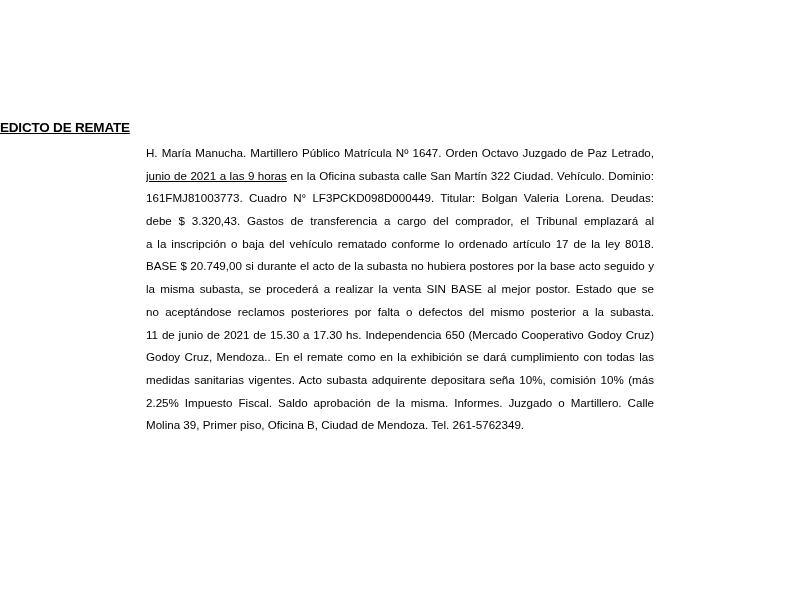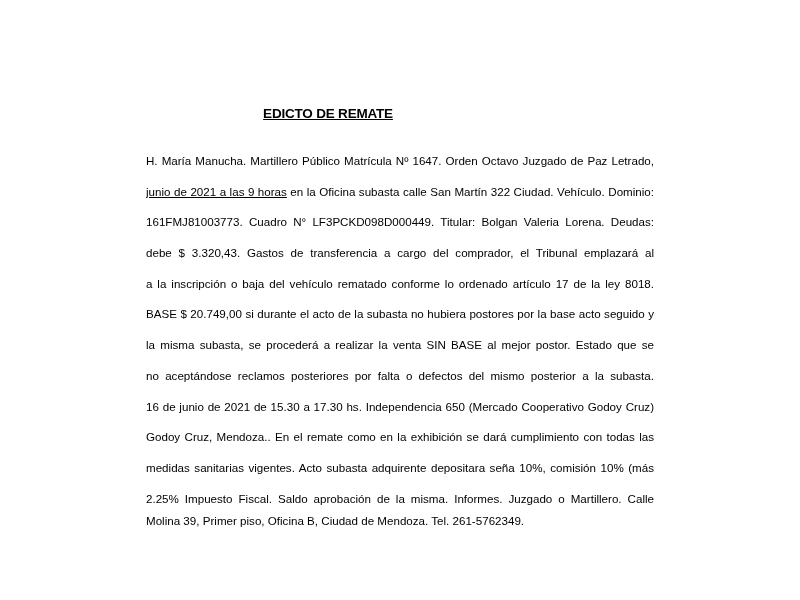--- a/index.html
+++ b/index.html
@@ -1,39 +1,39 @@
 <!DOCTYPE html>
 <html><head>
 <meta charset="utf-8">
 <style>
   html, body { margin: 0; padding: 0; background: #ffffff; }
   body { width: 800px; height: 600px; position: relative; overflow: hidden;
          font-family: "Liberation Sans", sans-serif; color: #000; }
   .page { position: absolute; left: 0; top: 0; width: 800px; height: 600px; background: #fff; }
-  .title { position: absolute; left: 0; top: 106px; width: 656px; text-align: center;
+  .title { position: absolute; left: 0; top: 120px; width: 656px; text-align: left;
            font-size: 13.5px; font-weight: bold; text-decoration: underline; letter-spacing: -0.2px; }
   .body-text { position: absolute; left: 146px; top: 142px; width: 508px;
                font-size: 11.6px; line-height: 22.7px; }
   .line { display: block; white-space: nowrap; height: 22.7px; }
-  .line.justify { text-align: justify; text-align-last: justify; white-space: normal; overflow: hidden; margin-top: 8px; }
+  .line.justify { text-align: justify; text-align-last: justify; white-space: normal; overflow: hidden; }
   .u { text-decoration: underline; }
 </style>
 </head>
 <body>
 
 <div class="page">
   <div class="title">EDICTO DE REMATE</div>
   <div class="body-text">
     <span class="line justify">H. María Manucha. Martillero Público Matrícula Nº 1647. Orden Octavo Juzgado de Paz Letrado,</span>
     <span class="line justify"><span class="u">junio de 2021 a las 9 horas</span><span> en la Oficina subasta calle San Martín 322 Ciudad. Vehículo.  Dominio: 153</span></span>
     <span class="line justify">161FMJ81003773. Cuadro N° LF3PCKD098D000449.  Titular: Bolgan Valeria Lorena.   Deudas: ATM</span>
     <span class="line justify">debe $ 3.320,43. Gastos de transferencia a cargo del comprador, el Tribunal emplazará al adquirente</span>
     <span class="line justify">a la inscripción o baja del vehículo rematado conforme lo ordenado artículo 17 de la ley 8018.  CON</span>
     <span class="line justify">BASE $ 20.749,00 si durante el acto de la subasta no hubiera postores por la base acto seguido y en</span>
     <span class="line justify">la misma subasta, se procederá a realizar la venta SIN BASE al mejor postor. Estado que se encuentra</span>
     <span class="line justify">no aceptándose reclamos posteriores por falta o defectos del mismo posterior a la subasta. Exhibición</span>
-    <span class="line justify">16 de junio de 2021 de 15.30 a 17.30 hs. Independencia 650 (Mercado Cooperativo Godoy Cruz)</span>
+    <span class="line justify">11 de junio de 2021 de 15.30 a 17.30 hs. Independencia 650 (Mercado Cooperativo Godoy Cruz)</span>
     <span class="line justify">Godoy Cruz, Mendoza.. En el remate como en la exhibición se dará cumplimiento con todas las</span>
     <span class="line justify">medidas sanitarias vigentes. Acto subasta adquirente depositara seña 10%, comisión 10% (más IVA)</span>
     <span class="line justify">2.25% Impuesto Fiscal. Saldo aprobación de la misma. Informes. Juzgado o Martillero. Calle Pedro</span>
     <span class="line">Molina 39, Primer piso, Oficina B, Ciudad de Mendoza. Tel. 261-5762349.</span>
   </div>
 </div>
 
 </body></html>

